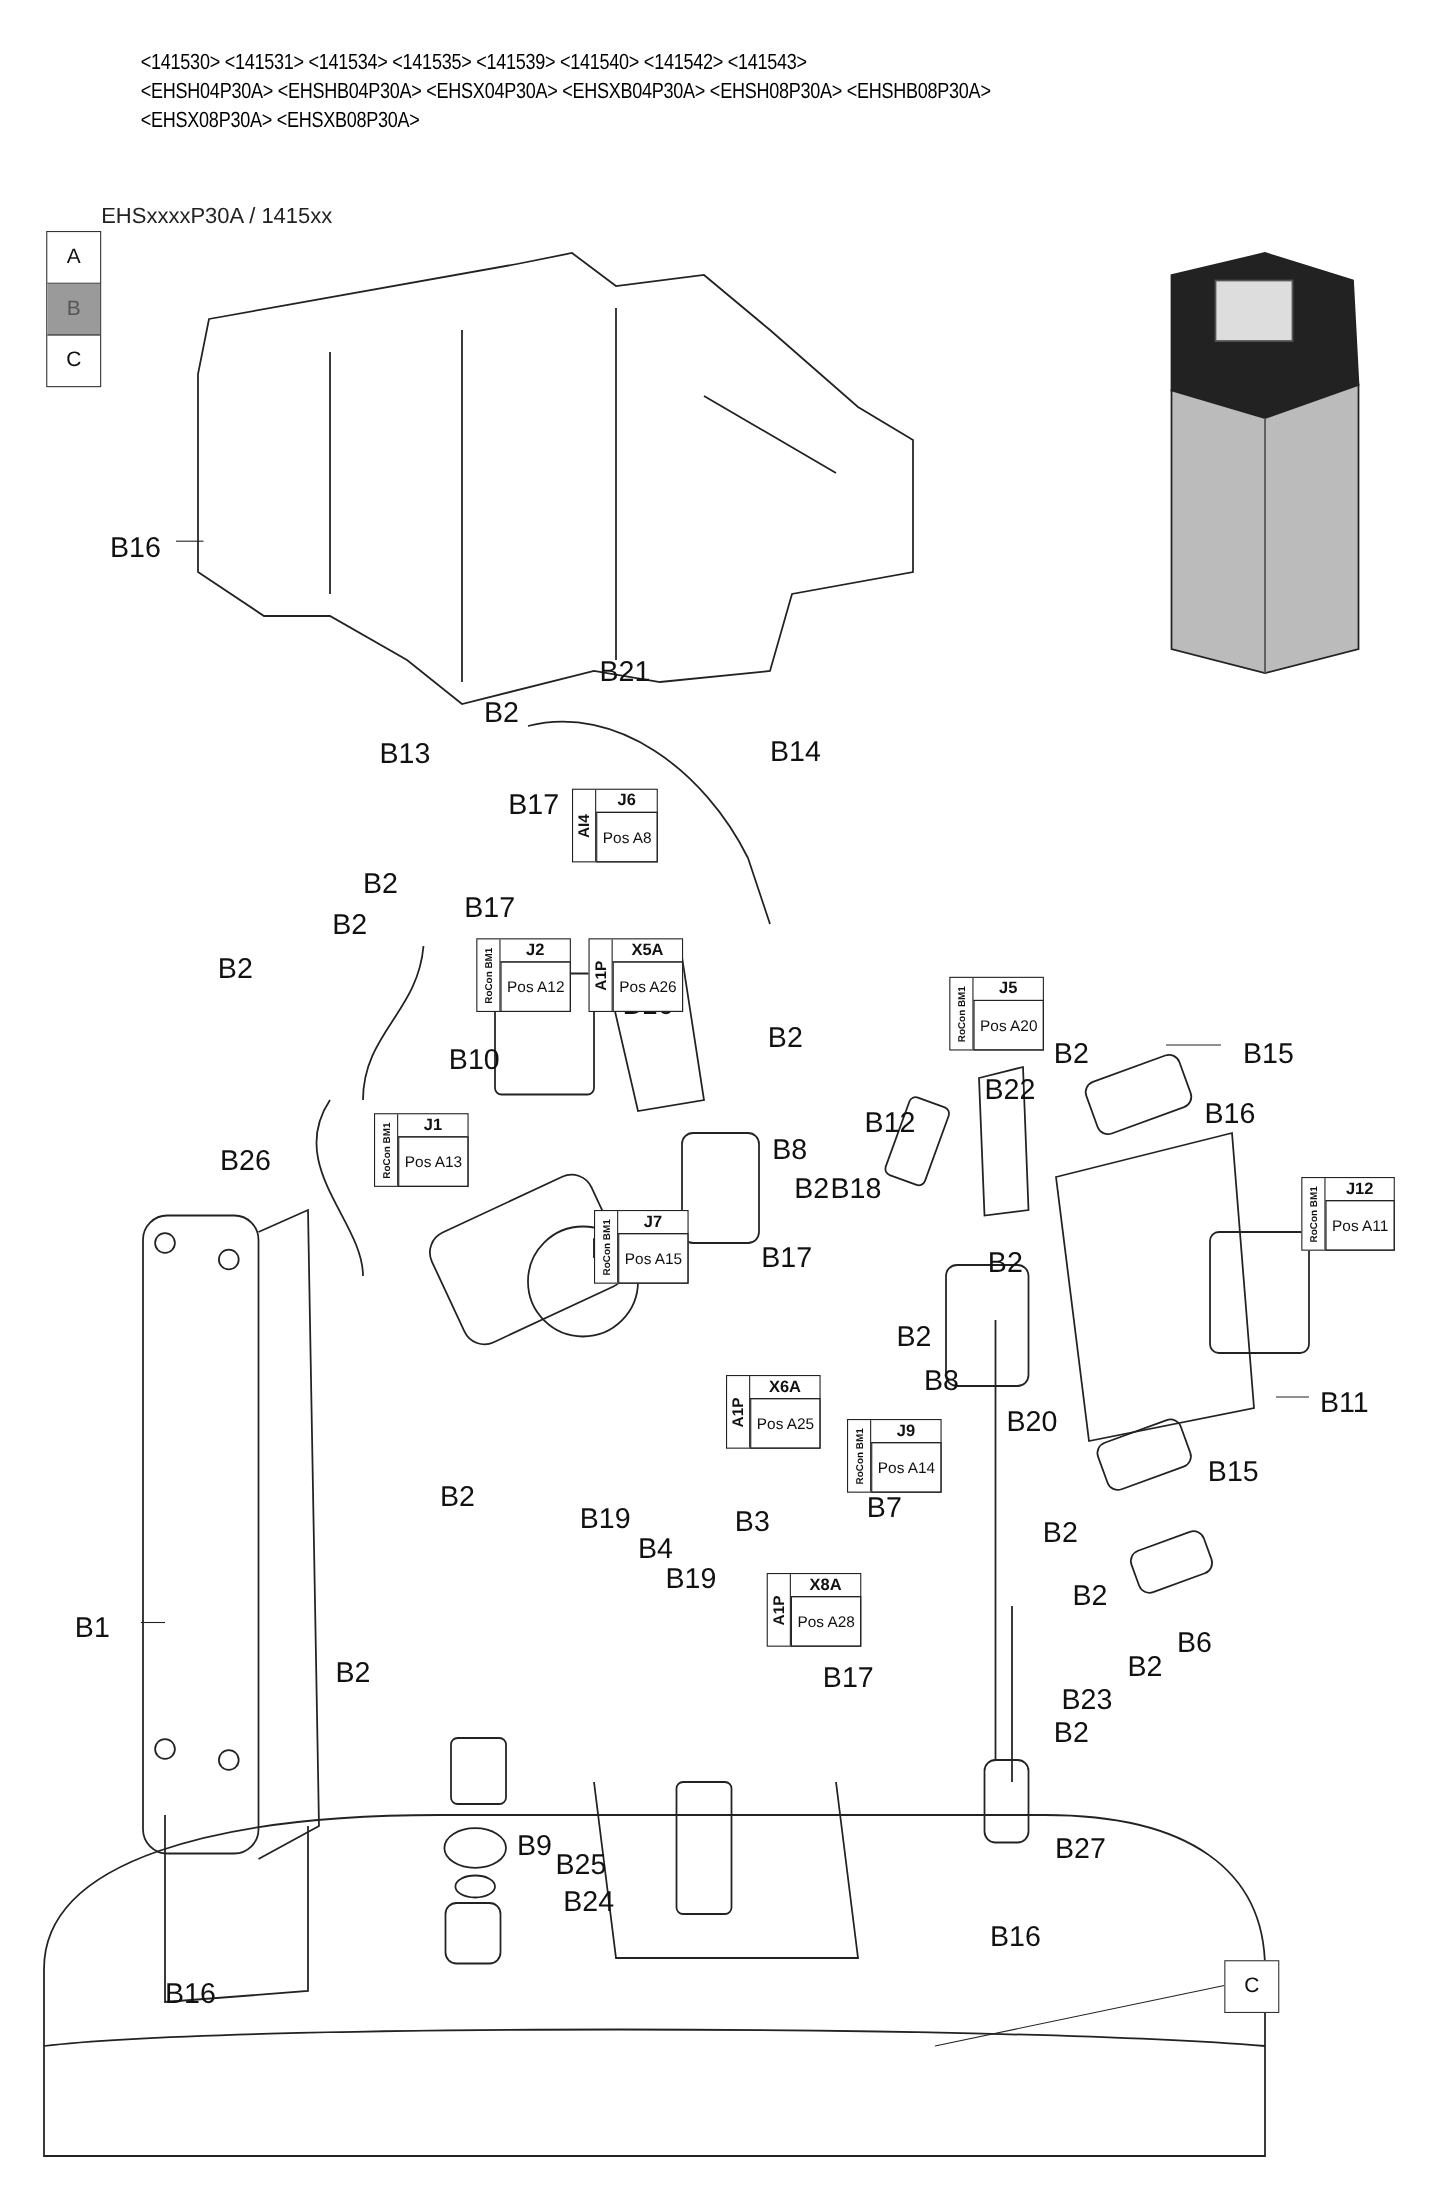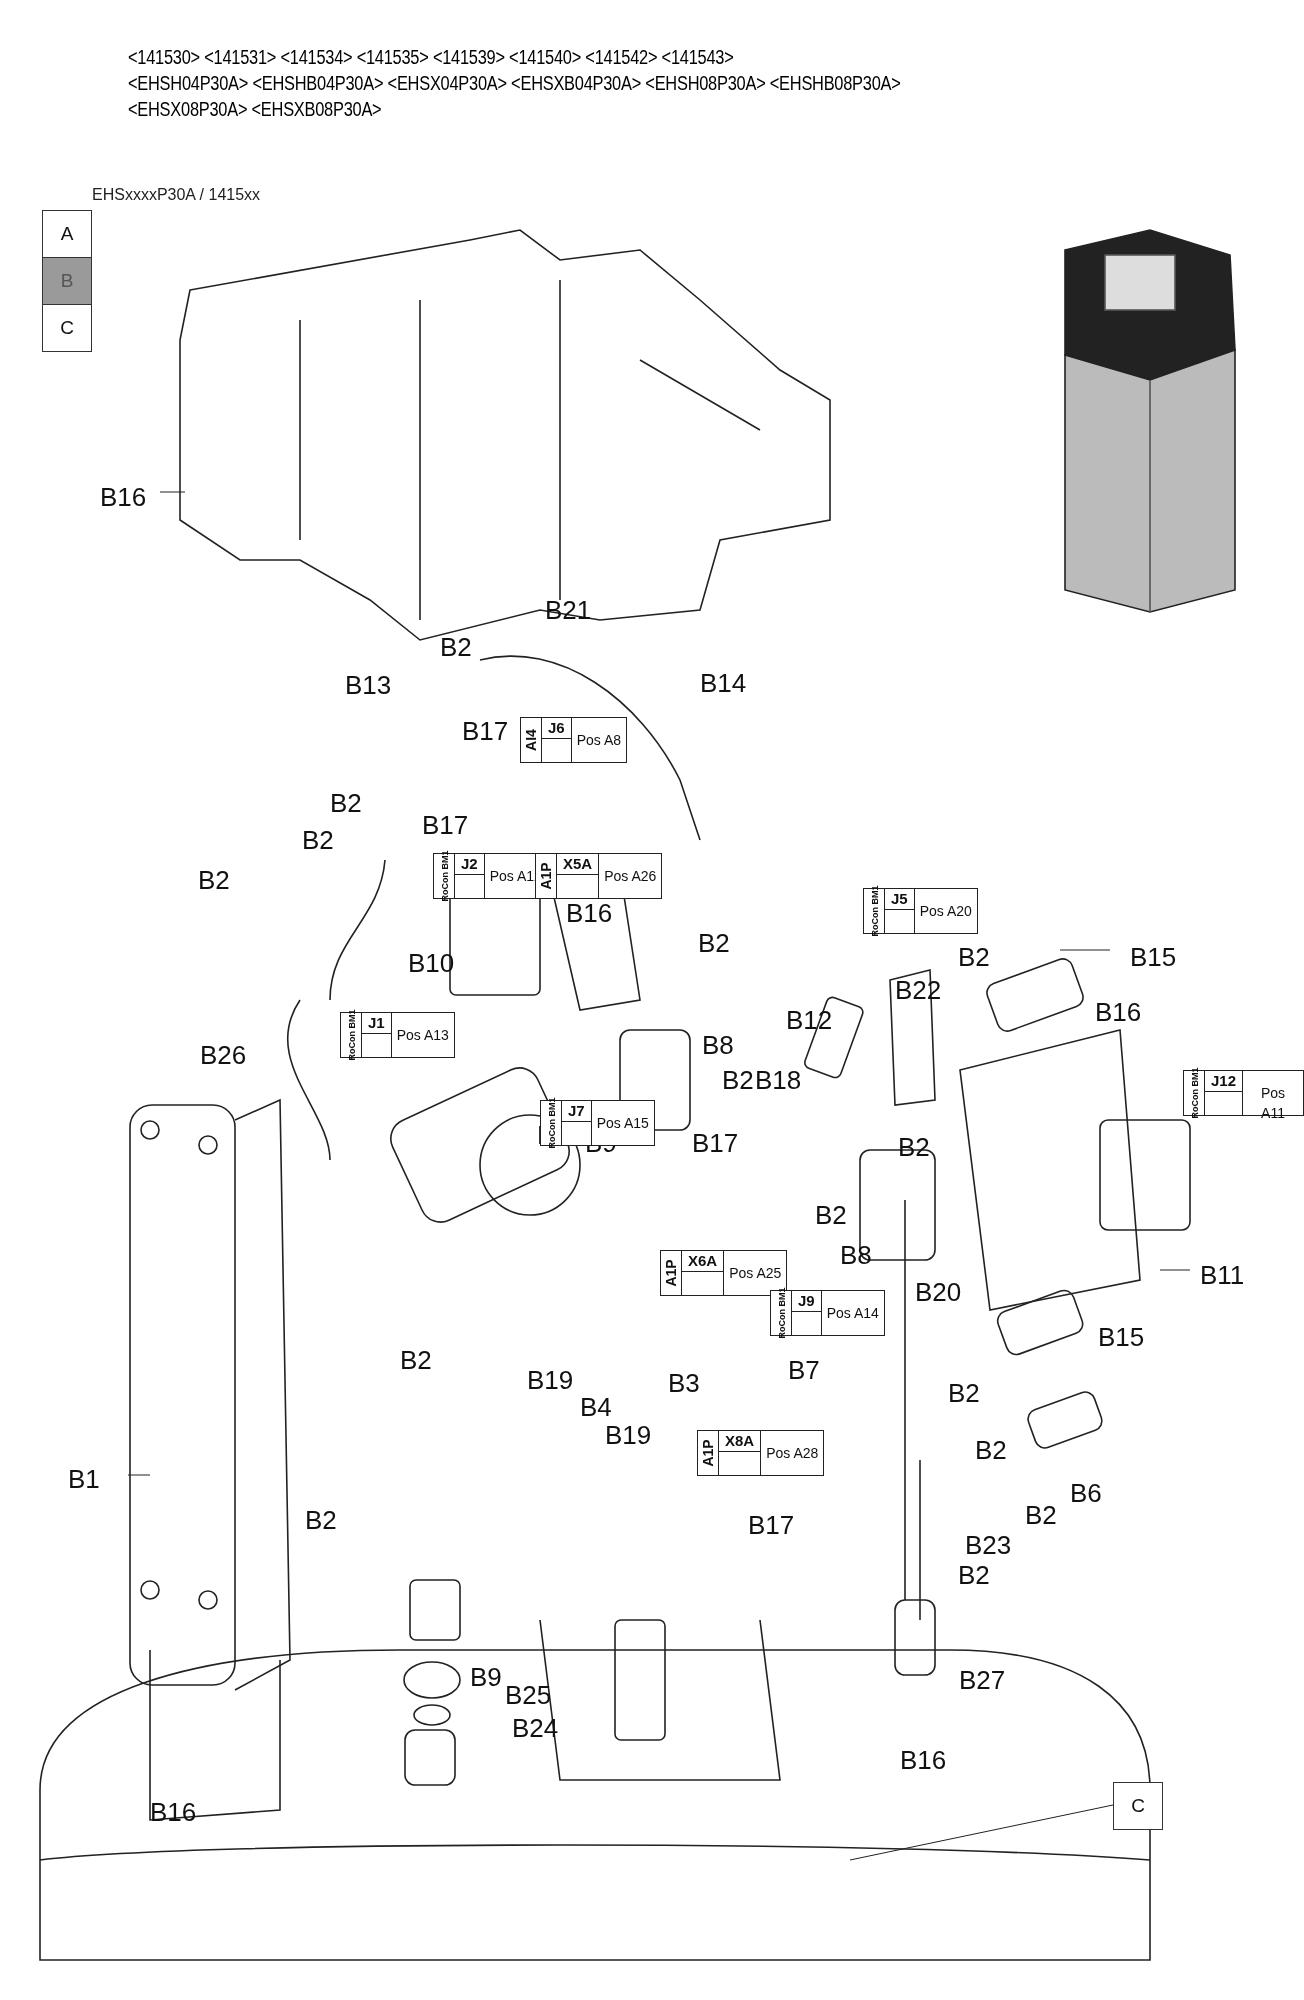--- a/index.html
+++ b/index.html
@@ -1,31 +1,31 @@
 <!DOCTYPE html>
 <html><head>
 <meta charset="utf-8">
 <style>
   html, body { margin:0; padding:0; background:#ffffff; }
   body { width:1304px; height:2000px; position:relative; overflow:hidden;
          font-family:"Liberation Sans", sans-serif; color:#111; }
   .hdr { position:absolute; left:128px; top:44px; font-family:"Liberation Sans", sans-serif;
          font-size:20px; line-height:26px; letter-spacing:-0.3px; color:#000; transform:scaleX(0.82); transform-origin:left top; white-space:nowrap; }
-  .model { position:absolute; left:92px; top:186px; font-size:16px; color:#222; }
+  .model { position:absolute; left:92px; top:186px; font-size:20px; color:#222; }
   .legend { position:absolute; left:42px; top:210px; width:48px; border:1px solid #333; }
   .legend div { height:46px; line-height:46px; text-align:center; font-size:19px; border-bottom:1px solid #333; }
   .legend div:last-child { border-bottom:none; }
   .legend .sel { background:#9a9a9a; color:#555; }
   svg#dwg { position:absolute; left:0; top:0; }
   .lbl { position:absolute; font-size:26px; color:#111; white-space:nowrap; }
   .tag { position:absolute; display:flex; border:1.5px solid #222; background:#fff; font-size:13px; }
   .tag .side { width:20px; border-right:1.5px solid #222; display:flex; align-items:center; justify-content:center; }
   .tag .side span { transform:rotate(-90deg); font-size:9px; white-space:nowrap; font-weight:bold; }
   .tag .side.big span { font-size:14px; }
-  .tag .body { display:flex; flex-direction:row; }
+  .tag .body { display:flex; flex-direction:column; }
   .tag .top { height:20px; line-height:20px; text-align:center; border-bottom:1.5px solid #222; font-weight:bold; font-size:15px; padding:0 6px; }
   .tag .bot { height:20px; line-height:20px; text-align:center; padding:12px 5px; border:1.5px solid #222; margin:-1px -1px -1px 0; font-size:14px; }
   .cbox { position:absolute; left:1113px; top:1782px; width:48px; height:46px; border:1.5px solid #333; text-align:center; line-height:46px; font-size:19px; background:#fff; }
 </style>
 </head>
 <body>
 
 <div class="hdr">
   <div>&lt;141530&gt; &lt;141531&gt; &lt;141534&gt; &lt;141535&gt; &lt;141539&gt; &lt;141540&gt; &lt;141542&gt; &lt;141543&gt;</div>
   <div>&lt;EHSH04P30A&gt; &lt;EHSHB04P30A&gt; &lt;EHSX04P30A&gt; &lt;EHSXB04P30A&gt; &lt;EHSH08P30A&gt; &lt;EHSHB08P30A&gt;</div>

